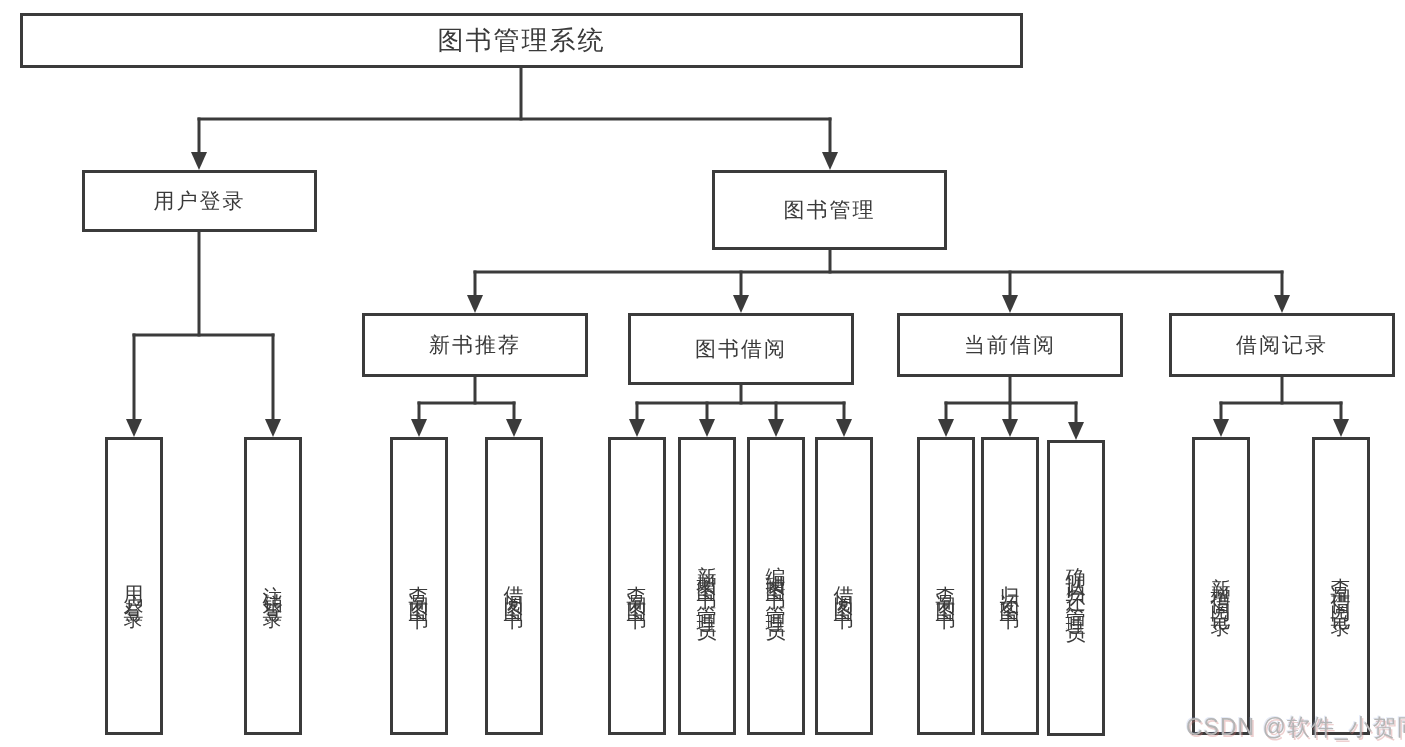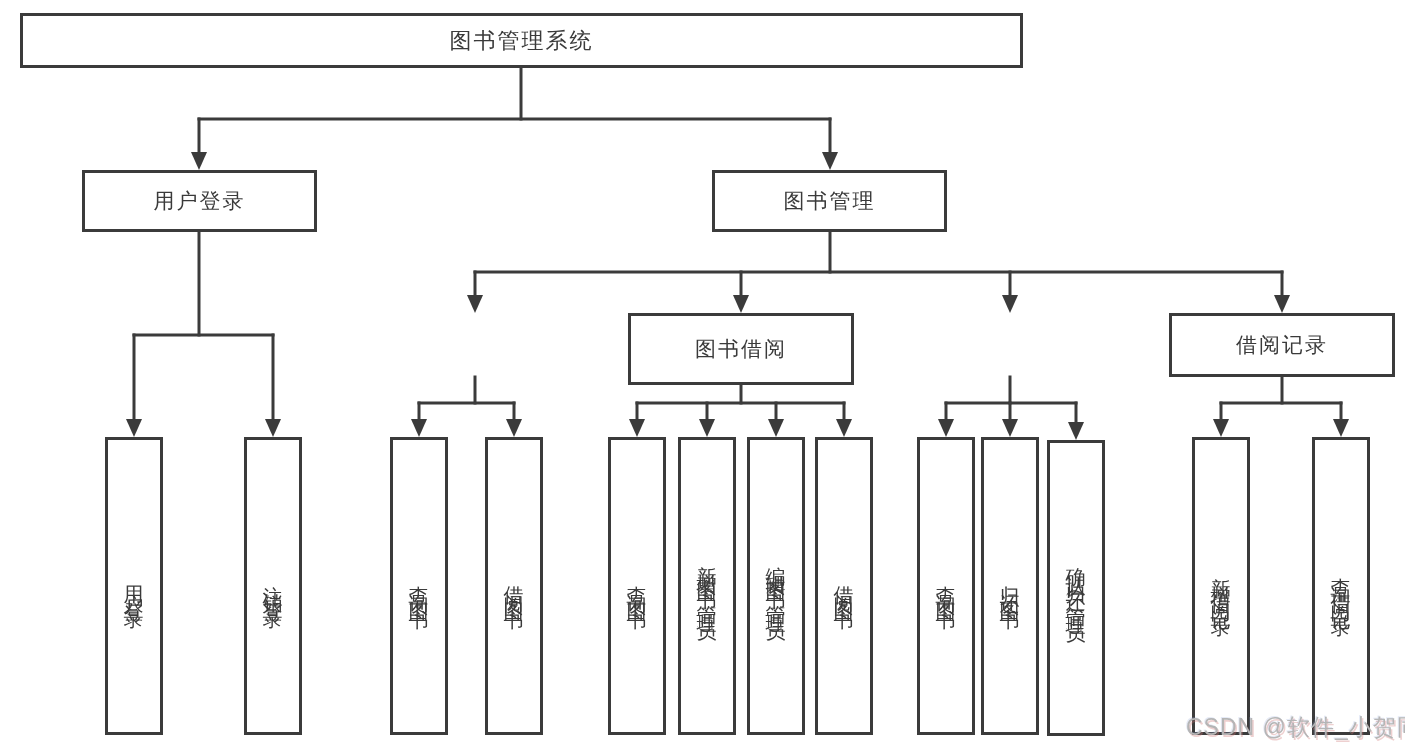--- a/index.html
+++ b/index.html
@@ -27,21 +27,21 @@
     align-items:center;
     justify-content:center;
     z-index:1;
     text-align:center;
   }
   .box.h{
     font-size:21px;
     letter-spacing:2px;
     white-space:nowrap;
   }
-  .box.root{font-size:22px;}
+  .box.root{font-size:26px;}
   .box.v{
     writing-mode:vertical-rl;
     text-orientation:mixed;
     font-size:20px;
     letter-spacing:8px;
     line-height:1;
   }
   #watermark{
     position:absolute;
     left:1186px;top:712px;
@@ -109,23 +109,25 @@
       <polygon points="1068,422 1084,422 1076,440" fill="#3b3b3b"></polygon>
       <line x1="1221" y1="403" x2="1221" y2="423" stroke="#3b3b3b" stroke-width="3" stroke-linecap="square"></line>
       <polygon points="1213,419 1229,419 1221,437" fill="#3b3b3b"></polygon>
       <line x1="1341" y1="403" x2="1341" y2="423" stroke="#3b3b3b" stroke-width="3" stroke-linecap="square"></line>
       <polygon points="1333,419 1349,419 1341,437" fill="#3b3b3b"></polygon>
     </svg>
 
   <div class="box h root" style="left:20px;top:13px;width:1003px;height:55px">图书管理系统</div>
 
   <div class="box h" style="left:82px;top:170px;width:235px;height:62px">用户登录</div>
-  <div class="box h" style="left:712px;top:170px;width:235px;height:62px">图书管理</div>
+  <div class="box h" style="left:712px;top:170px;width:235px;height:80px">图书管理</div>
 
+  <div class="box h" style="left:362px;top:313px;width:226px;height:64px">新书推荐</div>
   <div class="box h" style="left:628px;top:313px;width:226px;height:72px">图书借阅</div>
+  <div class="box h" style="left:897px;top:313px;width:226px;height:64px">当前借阅</div>
   <div class="box h" style="left:1169px;top:313px;width:226px;height:64px">借阅记录</div>
 
   <div class="box v" style="left:105px;top:437px;width:58px;height:298px">用户登录</div>
   <div class="box v" style="left:244px;top:437px;width:58px;height:298px">注销登录</div>
 
   <div class="box v" style="left:390px;top:437px;width:58px;height:298px">查询图书</div>
   <div class="box v" style="left:485px;top:437px;width:58px;height:298px">借阅图书</div>
 
   <div class="box v" style="left:608px;top:437px;width:58px;height:298px">查询图书</div>
   <div class="box v" style="left:678px;top:437px;width:58px;height:298px">新增图书（管理员）</div>

